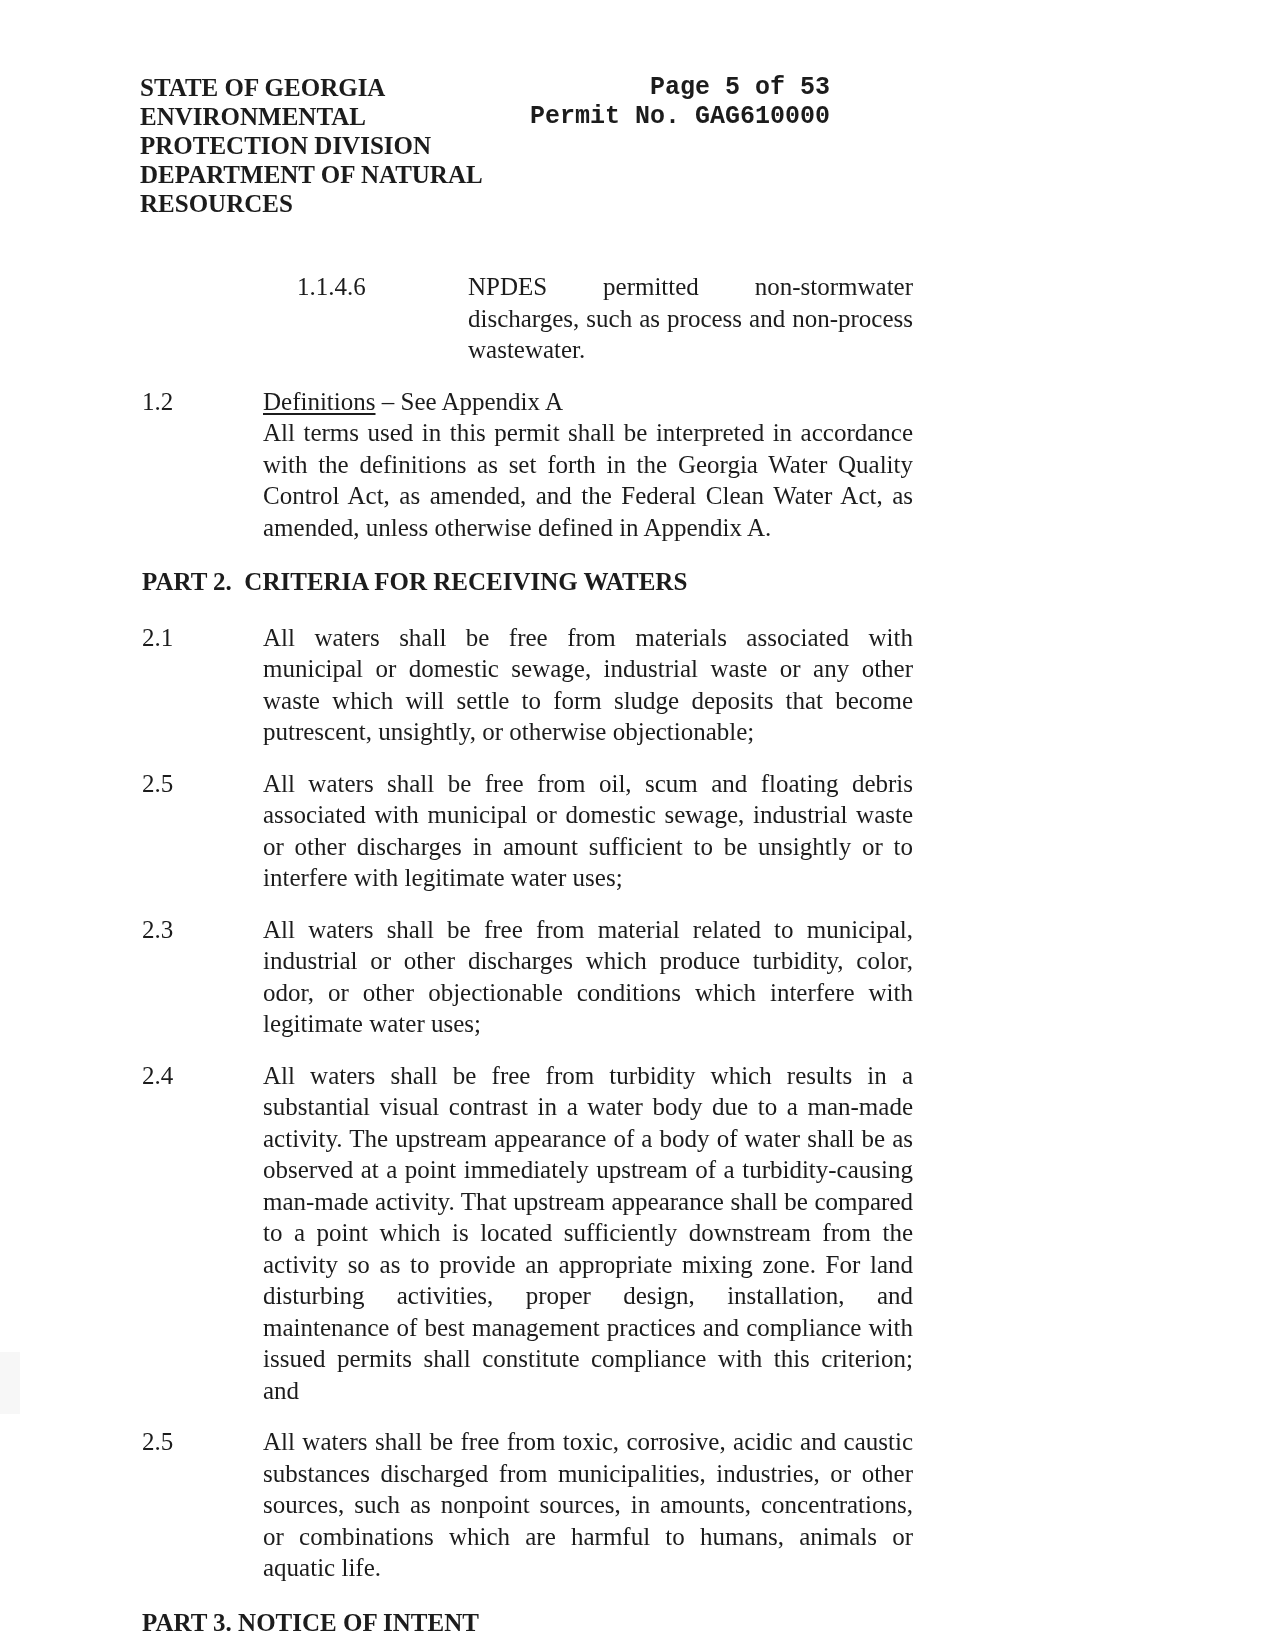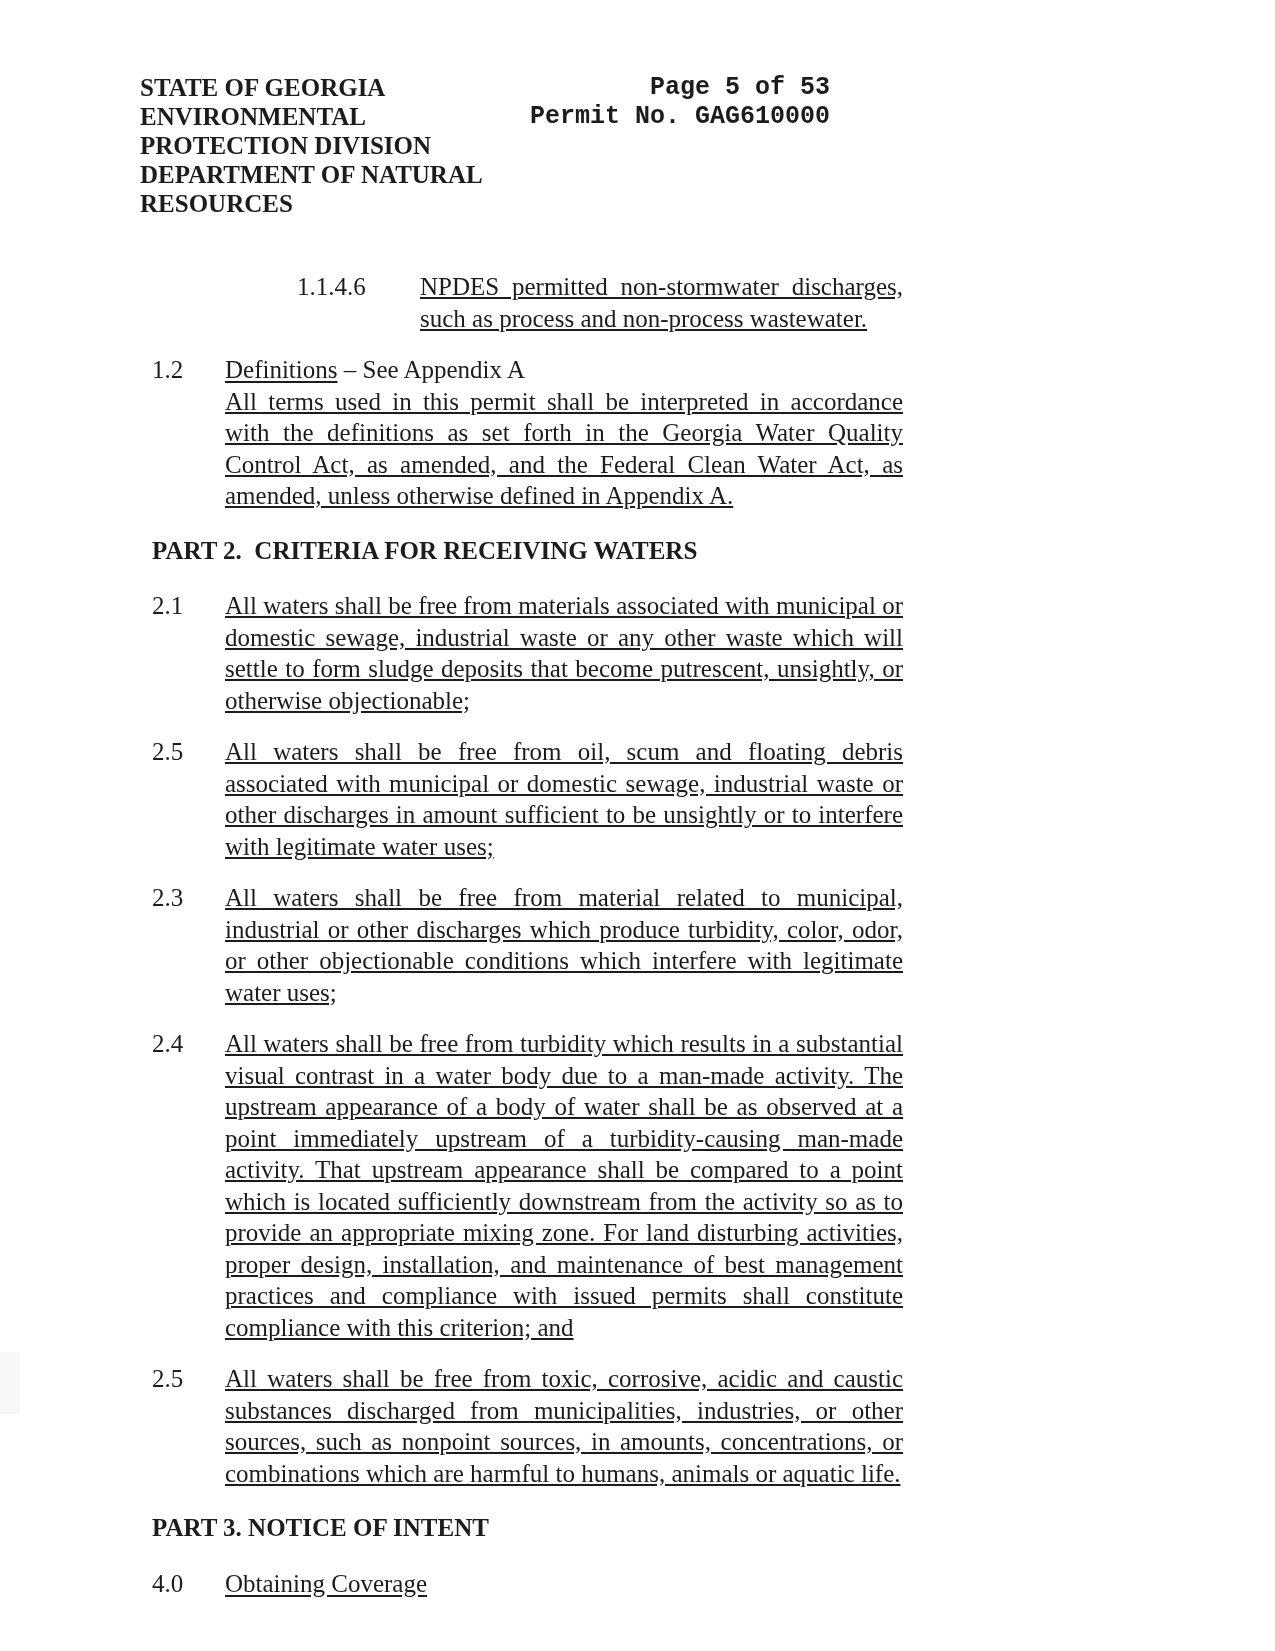--- a/index.html
+++ b/index.html
@@ -22,35 +22,35 @@
     display: flex;
     justify-content: space-between;
     align-items: flex-start;
     font-weight: bold;
     font-size: 25px;
     line-height: 29px;
   }
   .header-right { text-align: right; margin-right: 85px; white-space: nowrap; font-family: Liberation Mono, monospace; }
   
   .content { font-size: 25px; line-height: 31.5px; }
-  .content > * { margin: 12px; }
+  .content > * { margin: 2px; gap: 48px; }
   .content > * + * { margin-top: 20px; }
   .content > :first-child { margin-top: 53px; }
   .content > .part-heading { margin-top: 23px; }
   .part-heading {
     font-weight: bold;
     white-space: pre-wrap;
     font-size: 25px;
   }
   .content > .part-heading + * { margin-top: 24px; }
   .paragraph { text-align: justify; }
   .item { display: flex; align-items: flex-start; }
   .item-number { flex: 0 0 73px; width: 73px; }
   .item-body { flex: 1; min-width: 0; }
-  .item-text { text-align: justify; text-decoration: underline; }
+  .item-text { text-align: justify; }
   .subitem { margin-left: 157px; }
   .subitem .item-number { flex: 0 0 123px; width: 123px; }
   .underlined { text-decoration: underline; text-underline-offset: 3px; }
   
   .scan-artifact {
     position: absolute;
     left: 0; top: 1352px;
     width: 20px; height: 62px;
     background: #f4f4f4;
     opacity: 0.7;

